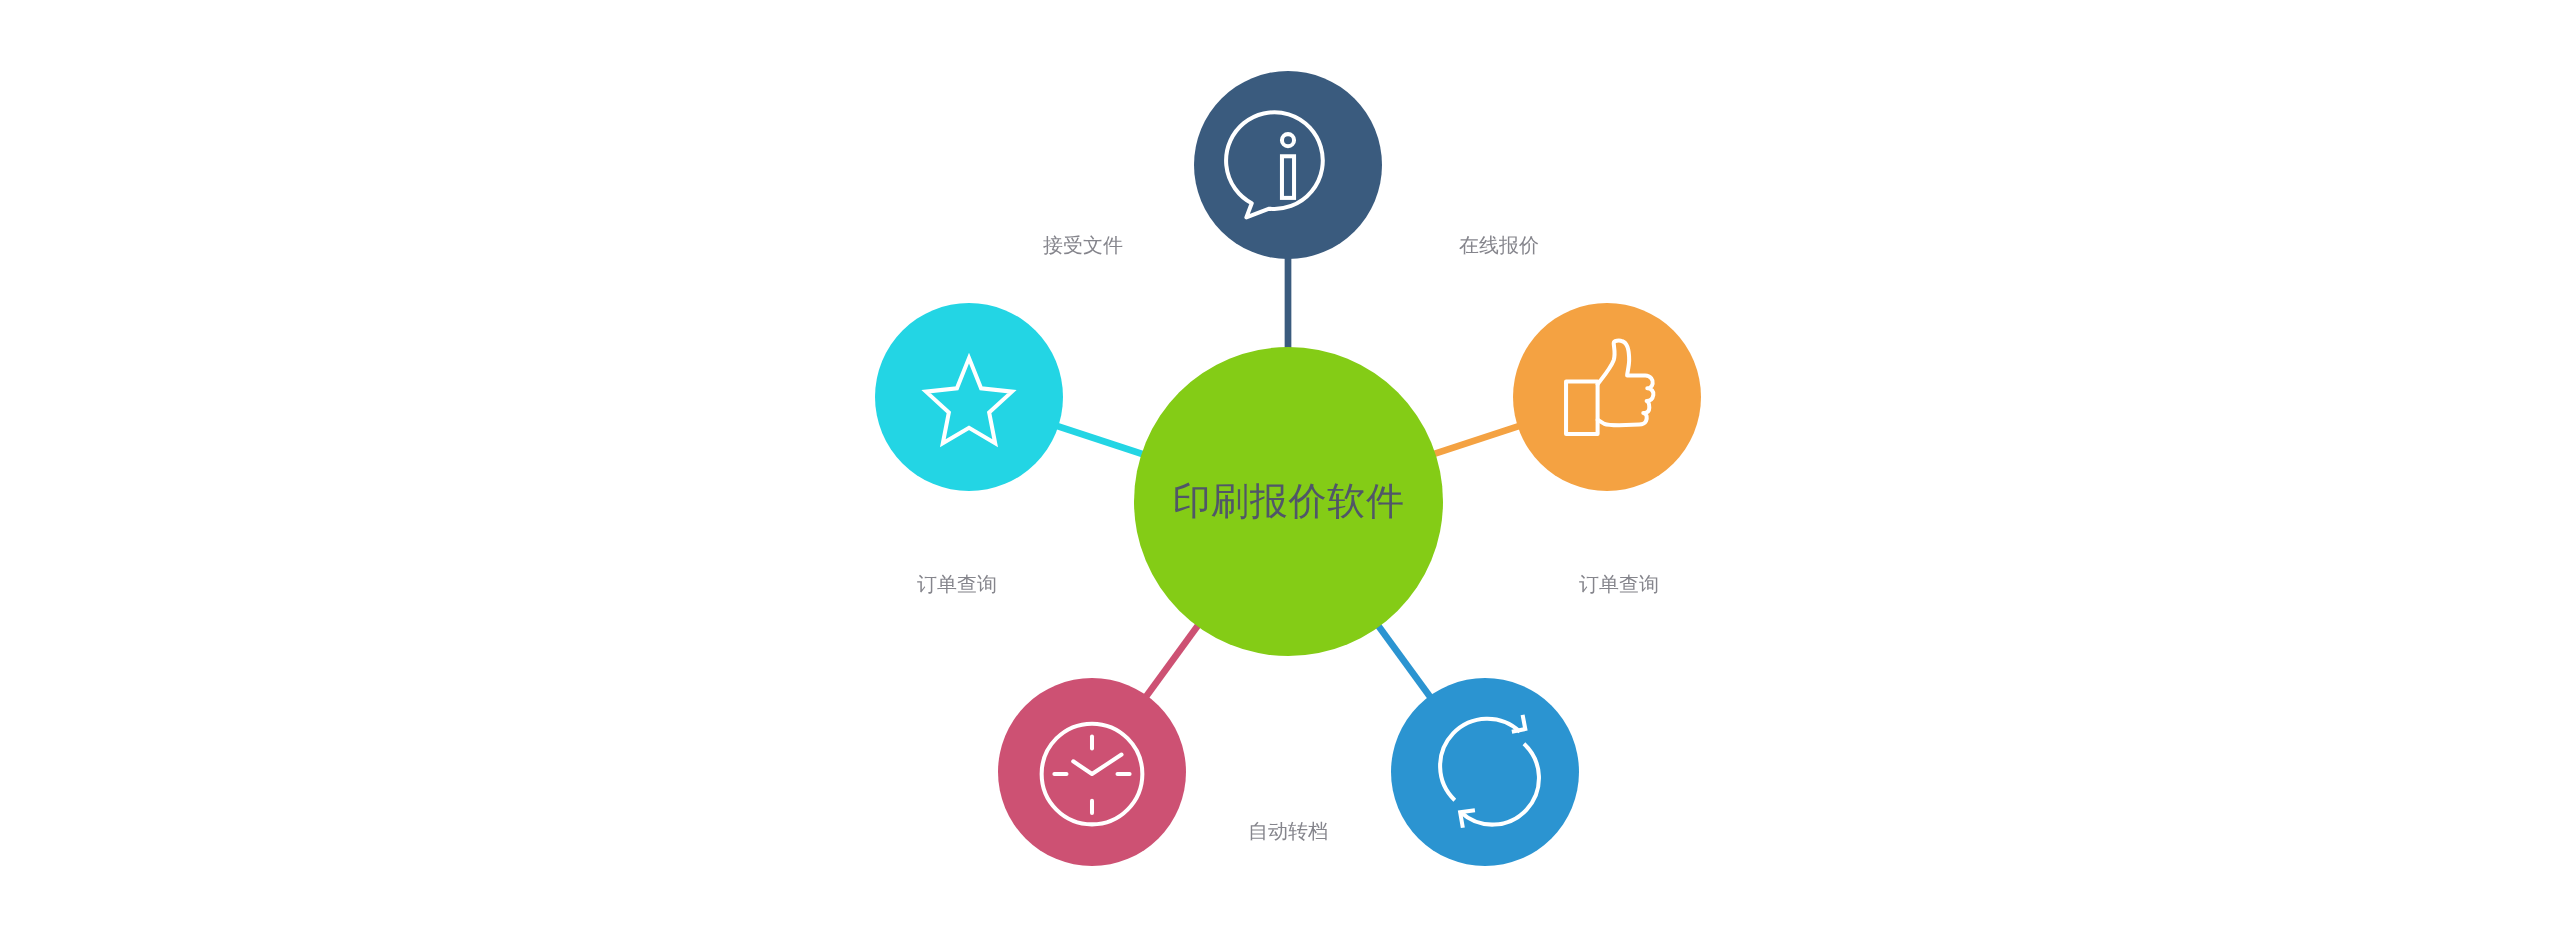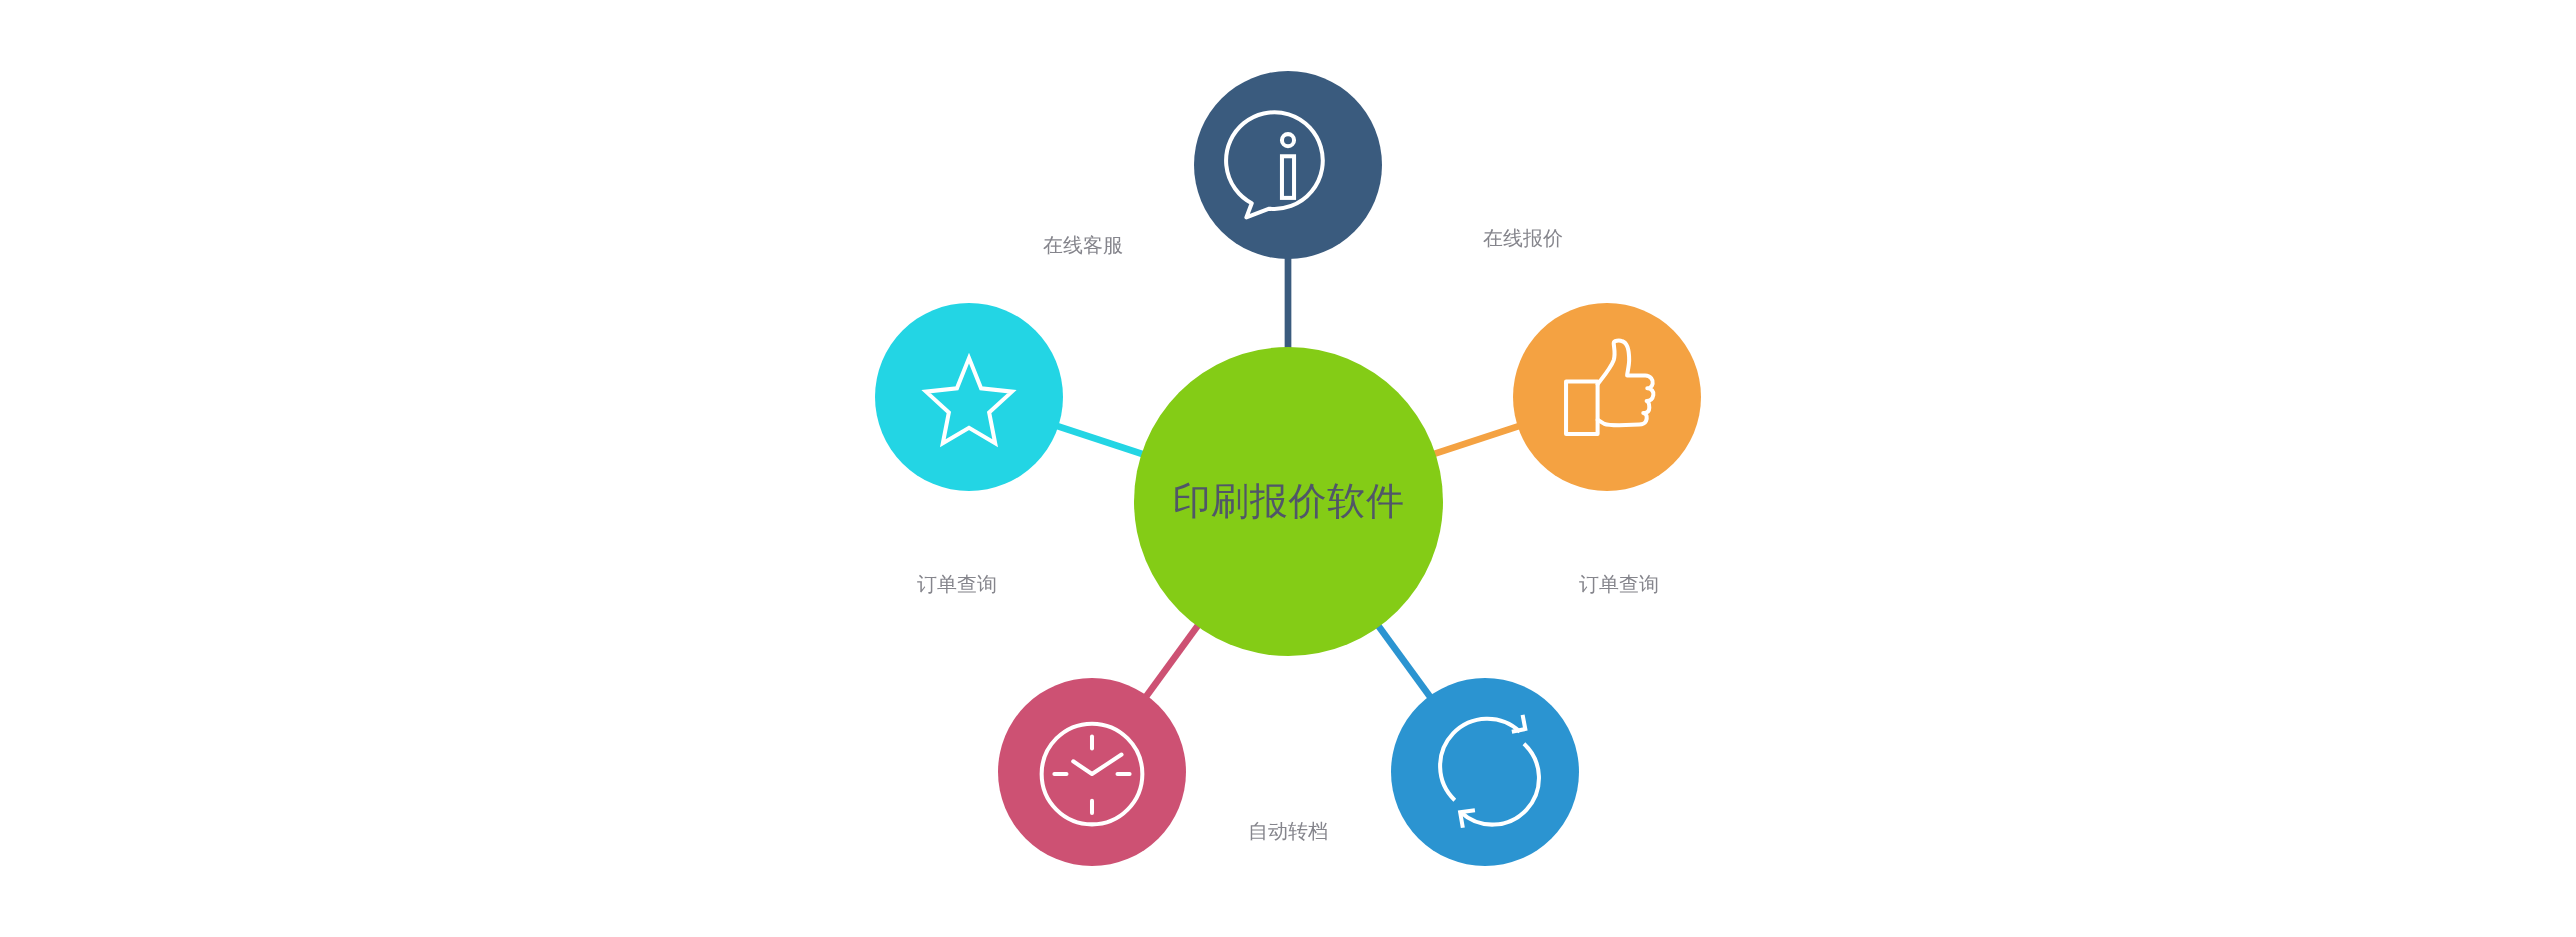--- a/index.html
+++ b/index.html
@@ -65,19 +65,19 @@
       <polyline points="112,124 140,143 184,114" fill="none" stroke="#fff" stroke-width="6" stroke-linecap="round" stroke-linejoin="round"></polyline>
     </svg>
   </div>
 
   <div class="node" style="left:875px; top:303px; background:#23d5e4;">
     <svg viewBox="0 0 280 280">
       <polygon points="140,82 158,127 204,132 170,163 179,209 140,186 101,209 110,163 76,132 122,127" fill="none" stroke="#fff" stroke-width="6" stroke-linejoin="miter"></polygon>
     </svg>
   </div>
 
-  <span class="label" style="left:1083px; top:245px;">在线客服</span>
-  <span class="label" style="left:1499px; top:238px;margin-left:24px;">在线报价</span>
+  <span class="label" style="left:1083px; top:245px;">接受文件</span>
+  <span class="label" style="left:1499px; top:245px;">在线报价</span>
   <span class="label" style="left:957px; top:584px;">订单查询</span>
   <span class="label" style="left:1619px; top:584px;">订单查询</span>
   <span class="label" style="left:1288px; top:831px;">自动转档</span>
 </div>
 
 
 </body></html>

